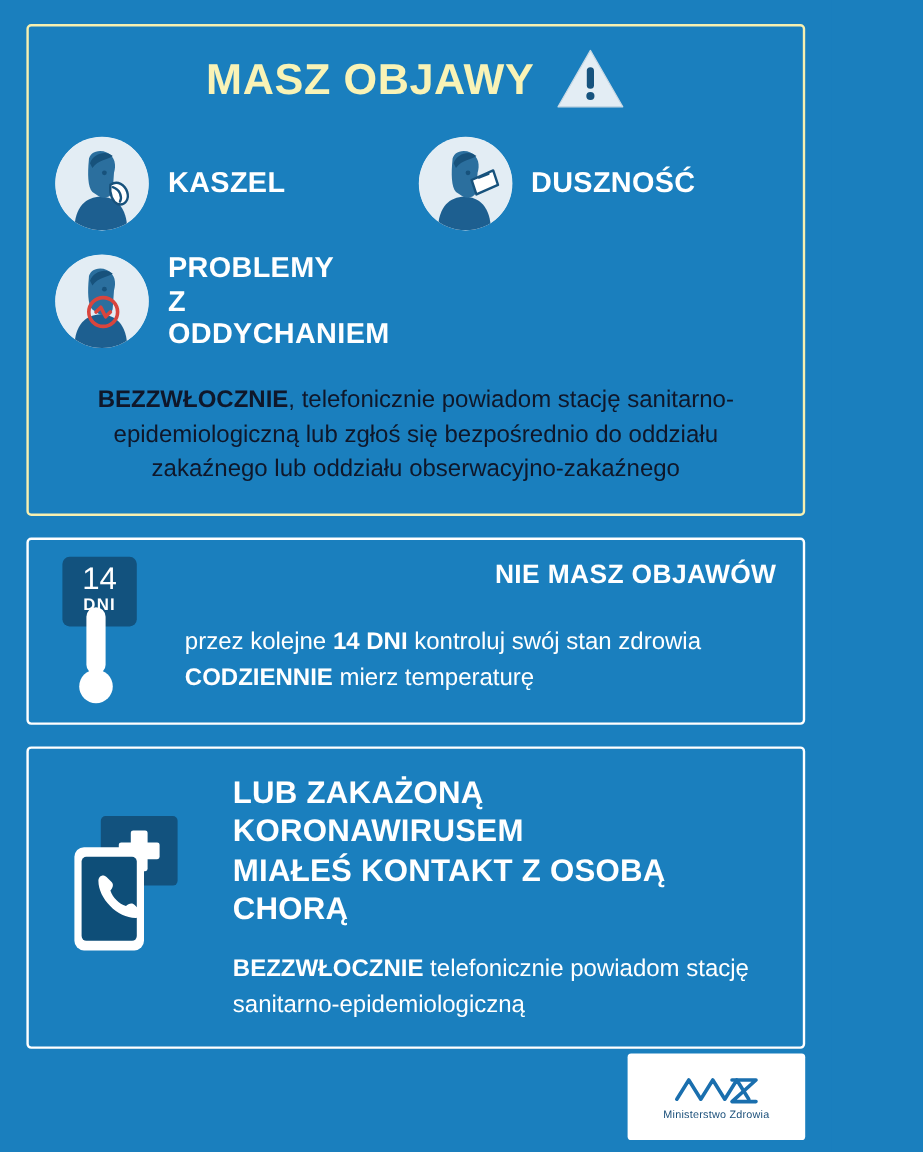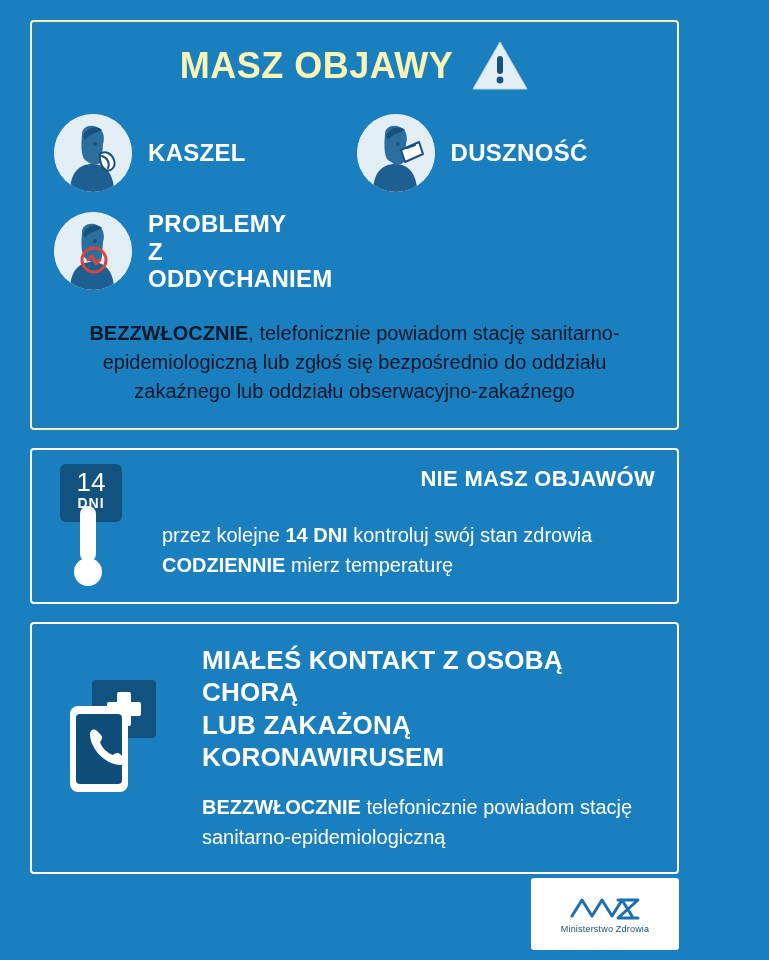--- a/index.html
+++ b/index.html
@@ -7,21 +7,20 @@
     width: 769px; height: 960px;
     background: #1a7fbe;
     font-family: "Liberation Sans", sans-serif;
     overflow: hidden;
   }
   .page {
     position: relative;
     width: 693px; height: 960px;
     background: #1a7fbe;
     padding: 20px 22px 0 22px;
-    margin-left: 8px;
   }
 
   
   .panel-symptoms {
     border: 2px solid #f7f0b0;
     border-radius: 4px;
     padding: 18px 22px 22px 22px;
     margin-bottom: 18px;
   }
   .title-row {
@@ -285,22 +284,22 @@
           <rect x="28" y="4" width="64" height="58" rx="4" fill="#12527e"></rect>
           <rect x="53" y="16" width="14" height="34" rx="2" fill="#ffffff"></rect>
           <rect x="43" y="26" width="34" height="14" rx="2" fill="#ffffff"></rect>
           <rect x="6" y="30" width="58" height="86" rx="8" fill="#ffffff"></rect>
           <rect x="12" y="38" width="46" height="70" rx="4" fill="#0e4e78"></rect>
           <path d="M26 58 C26 54 30 52 33 55 L37 59 C39 61 38 64 36 66 C38 72 43 77 49 79 C51 77 54 76 56 78 L60 82 C63 85 61 89 57 89 C42 89 26 73 26 58 Z" fill="#ffffff"></path>
         </svg>
       </div>
       <div class="panel3-right">
         <div class="panel3-title">
+          <div>LUB ZAKAŻONĄ KORONAWIRUSEM</div>
           <div>MIAŁEŚ KONTAKT Z OSOBĄ CHORĄ</div>
-          <div>LUB ZAKAŻONĄ KORONAWIRUSEM</div>
         </div>
         <div class="panel3-text">
           <b>BEZZWŁOCZNIE</b><span> telefonicznie powiadom stację sanitarno-epidemiologiczną</span>
         </div>
       </div>
     </div>
   </section>
 
   <div class="logo-box">
     <svg width="74" height="30" viewBox="0 0 74 30">

